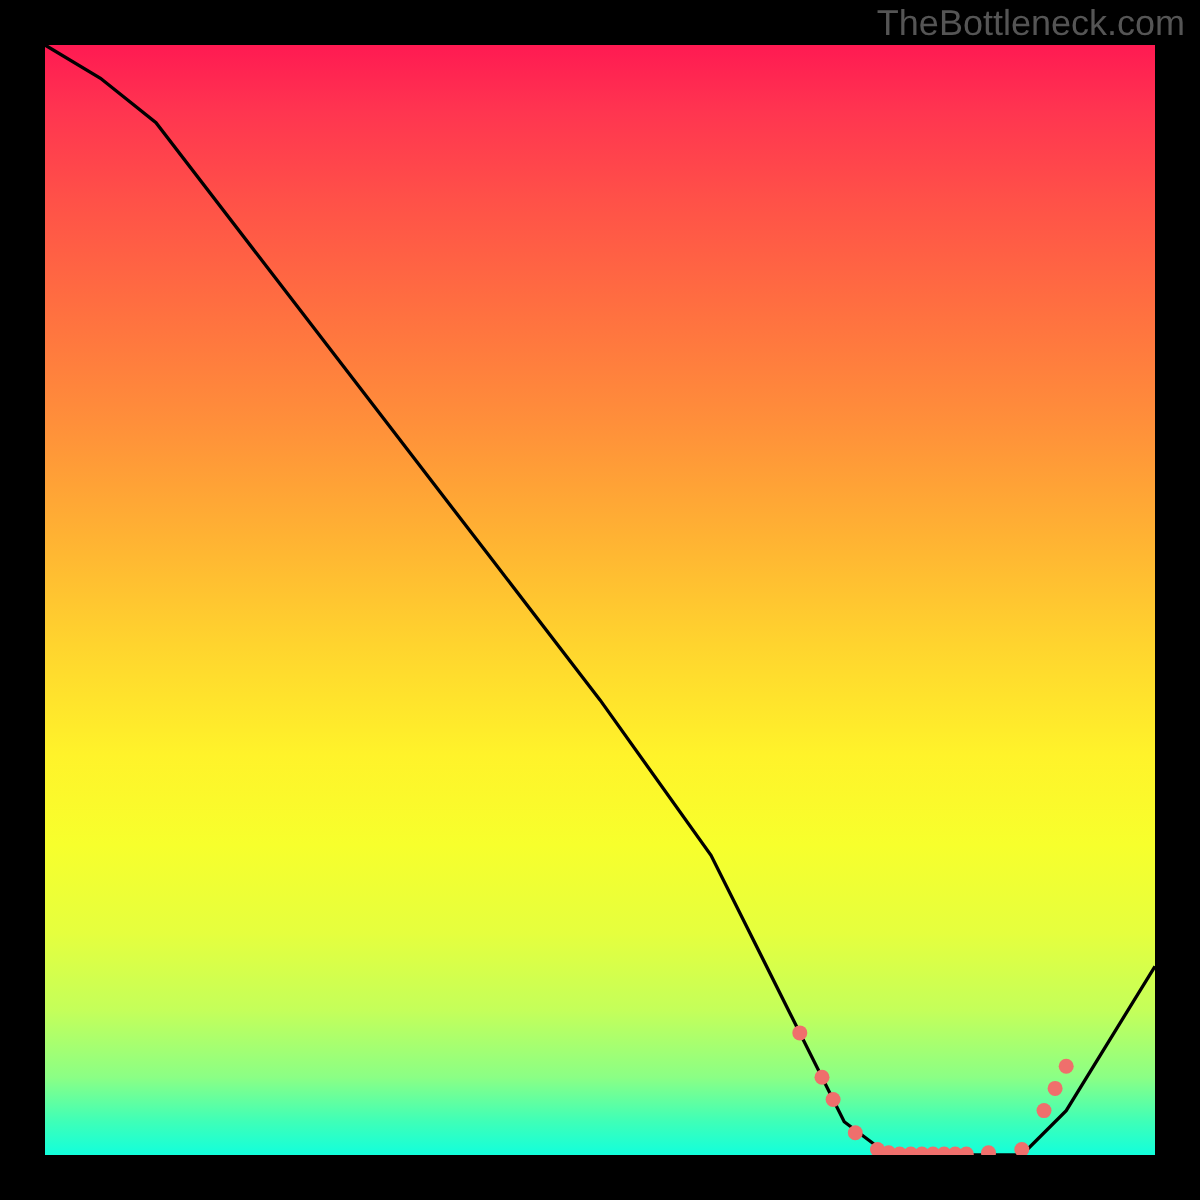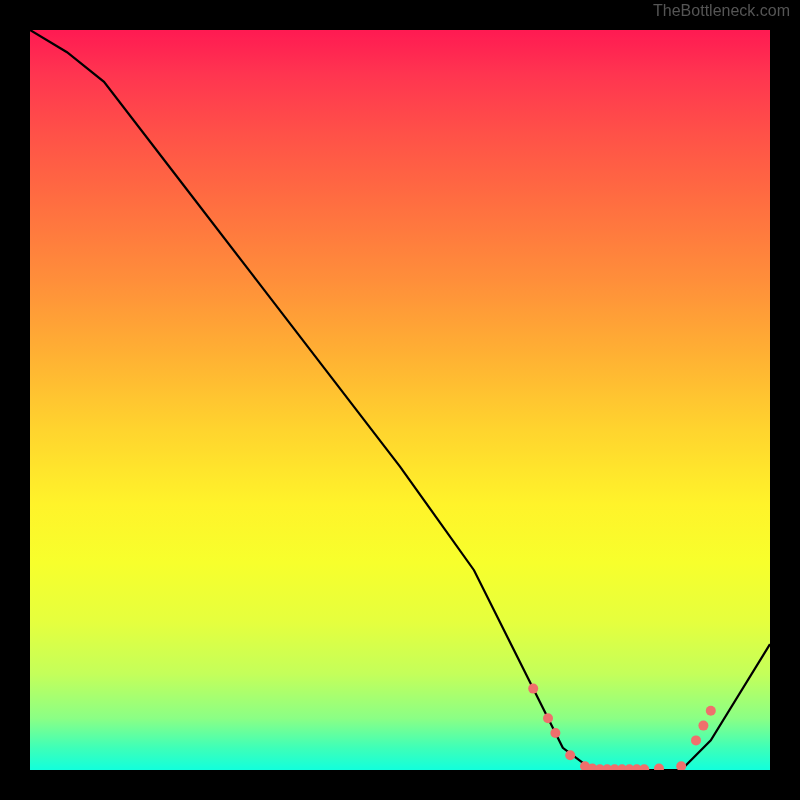--- a/index.html
+++ b/index.html
@@ -9,21 +9,21 @@
     background: #000;
     position: relative;
     font-family: Arial, Helvetica, sans-serif;
     overflow: hidden;
   }
   .attribution {
     position: absolute;
     top: 2px;
     right: 10px;
     color: #555;
-    font-size: 16px;
+    font-size: 24px;
     font-weight: 500;
     z-index: 10;
   }
   .plot-area {
     position: absolute;
     left: 30px;
     top: 30px;
     width: 740px;
     height: 740px;
     overflow: hidden;

